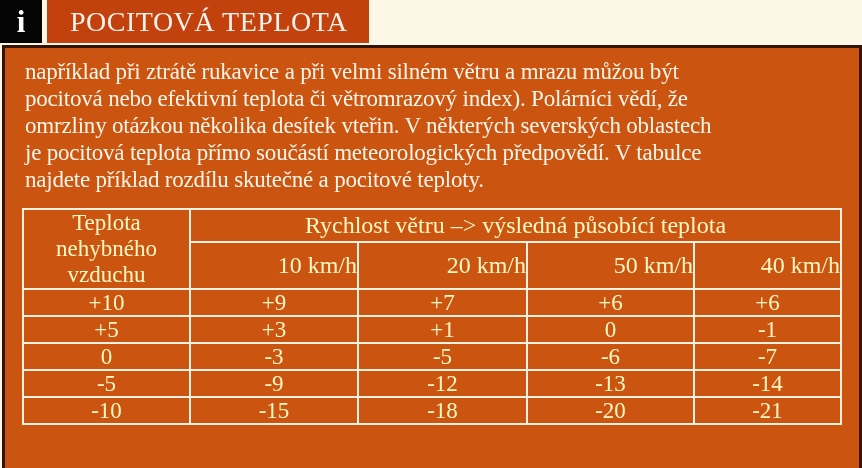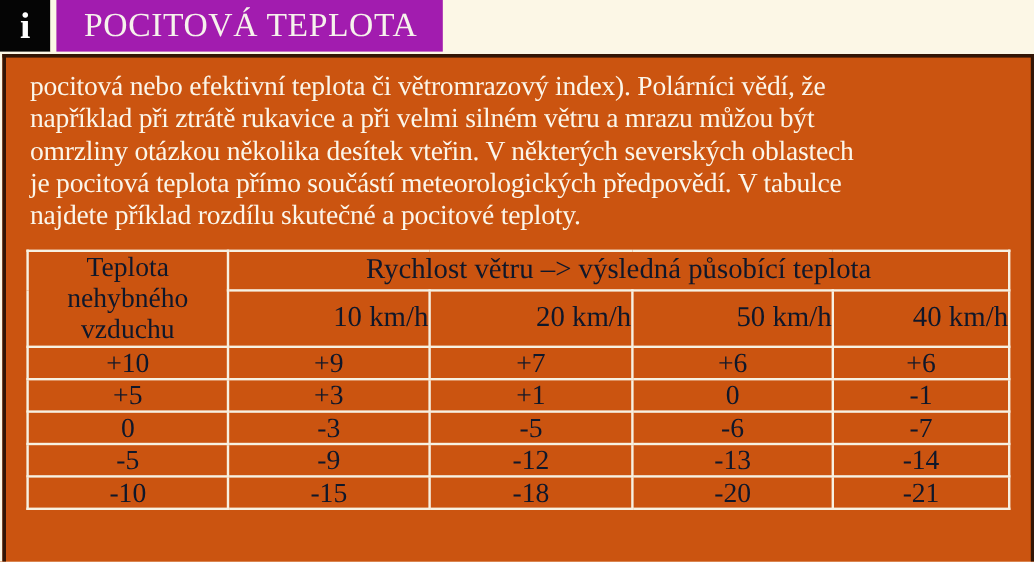--- a/index.html
+++ b/index.html
@@ -18,21 +18,21 @@
   }
   .info-badge{
     width:42px;height:43px;
     background:#050505;
     display:flex;align-items:center;justify-content:center;
     color:#FFFFFF;
     font-size:31px;font-weight:bold;
   }
   .header-gap{width:5px;background:#FCF7E6;}
   .title-bar{
-    height:43px;background:#a21caf;
+    height:43px;background:#c2410c;
     color:#F6F2EC;
     display:flex;align-items:center;
     padding:0 21px 0 23px;
     font-size:28px;
     letter-spacing:0.5px;
     white-space:nowrap;
   }
   
   .panel{
     position:absolute;
@@ -50,21 +50,21 @@
     letter-spacing:-0.2px;
   }
   .intro .line{white-space:nowrap;}
   
   table.wind{
     margin:15px 0 0 17px;
     width:818px;
     border-collapse:collapse;
     table-layout:fixed;
     text-align:center;
-    color:#0f172a;
+    color:#fef9c3;
     padding-left:14px;
   }
   table.wind th, table.wind td{
     border:2px solid #F7F1E1;
     font-weight:normal;
     padding:0;
   }
   th.corner{
     font-size:23px;
     line-height:26px;
@@ -96,22 +96,22 @@
   </div>
   <div class="header-gap"></div>
   <div class="title-bar">
     <span>POCITOVÁ TEPLOTA</span>
   </div>
 </div>
 
 <div class="panel">
 
   <div class="intro">
+    <div class="line">například při ztrátě rukavice a při velmi silném větru a mrazu můžou být</div>
     <div class="line">pocitová nebo efektivní teplota či větromrazový index). Polárníci vědí, že</div>
-    <div class="line">například při ztrátě rukavice a při velmi silném větru a mrazu můžou být</div>
     <div class="line">omrzliny otázkou několika desítek vteřin. V některých severských oblastech</div>
     <div class="line">je pocitová teplota přímo součástí meteorologických předpovědí. V tabulce</div>
     <div class="line">najdete příklad rozdílu skutečné a pocitové teploty.</div>
   </div>
 
   <table class="wind">
     <colgroup>
       <col style="width:167px">
       <col style="width:168px">
       <col style="width:169px">

